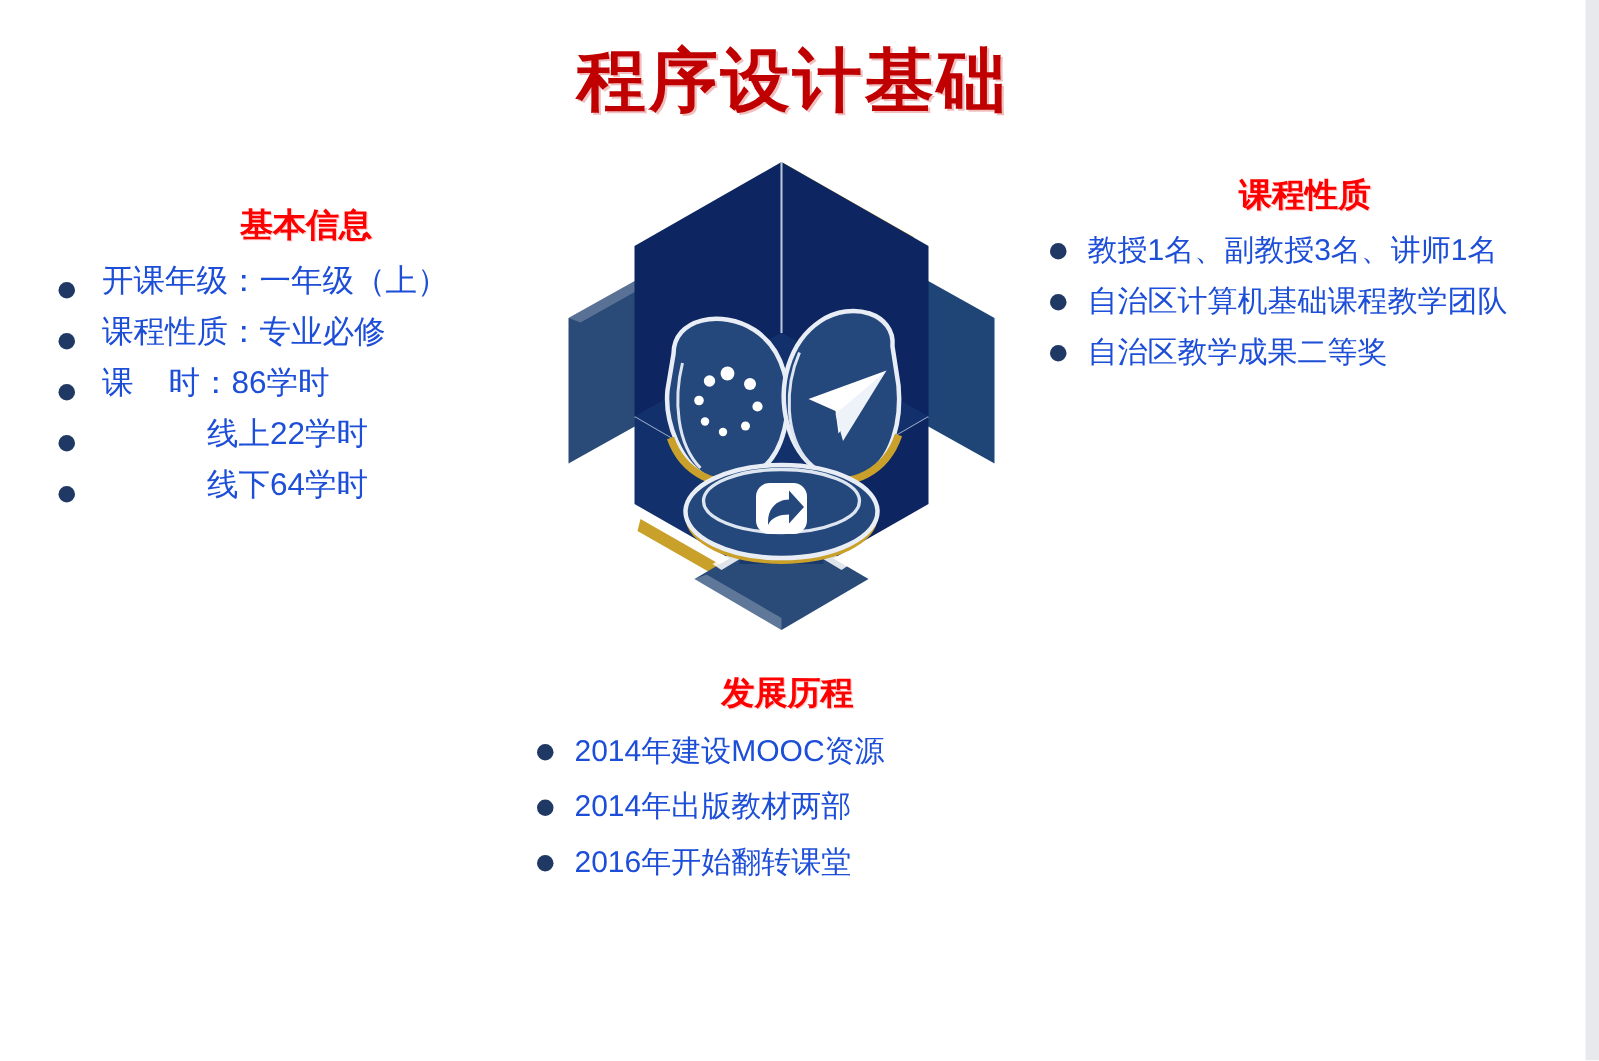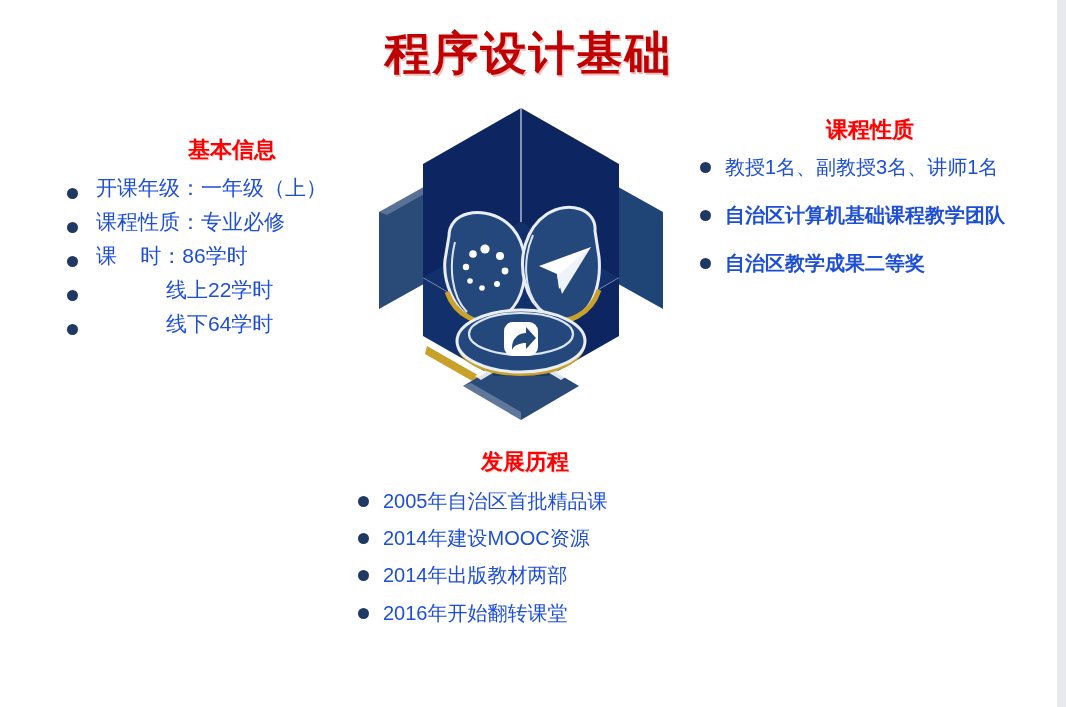--- a/index.html
+++ b/index.html
@@ -76,35 +76,35 @@
 
   .bullet-text {
     flex: 1 1 auto;
     white-space: pre-wrap;
   }
 
   
   #block-basic-info {
     position: absolute;
     top: 136px;
-    left: 67px;
+    left: 39px;
     width: 330px;
   }
   #block-basic-info .bullet-item { font-size: 21px; align-items: center; }
   #block-basic-info .bullet-dot { margin-right: 18px; }
 
   
   #block-team {
     position: absolute;
     top: 116px;
     left: 700px;
     width: 340px;
   }
   #block-team .bullet-item { font-size: 20px; }
-  #block-team .bullet-item + .bullet-item { margin-top: 16px; font-weight: bold; }
+  #block-team .bullet-item + .bullet-item { margin-top: 2px; }
 
   
   #block-history {
     position: absolute;
     top: 448px;
     left: 330px;
     width: 390px;
   }
   #block-history .section-heading { margin-bottom: 8px; }
   #block-history .bullet-item { font-size: 20px; }
@@ -256,24 +256,20 @@
         <span class="bullet-text">自治区教学成果二等奖</span>
       </li>
     </ul>
   </div>
 
   <div id="block-history">
     <div class="section-heading">发展历程</div>
     <ul class="bullet-list">
       <li class="bullet-item">
         <span class="bullet-dot"></span>
-        <span class="bullet-text">2005年自治区首批精品课</span>
-      </li>
-      <li class="bullet-item">
-        <span class="bullet-dot"></span>
         <span class="bullet-text">2014年建设MOOC资源</span>
       </li>
       <li class="bullet-item">
         <span class="bullet-dot"></span>
         <span class="bullet-text">2014年出版教材两部</span>
       </li>
       <li class="bullet-item">
         <span class="bullet-dot"></span>
         <span class="bullet-text">2016年开始翻转课堂</span>
       </li>

